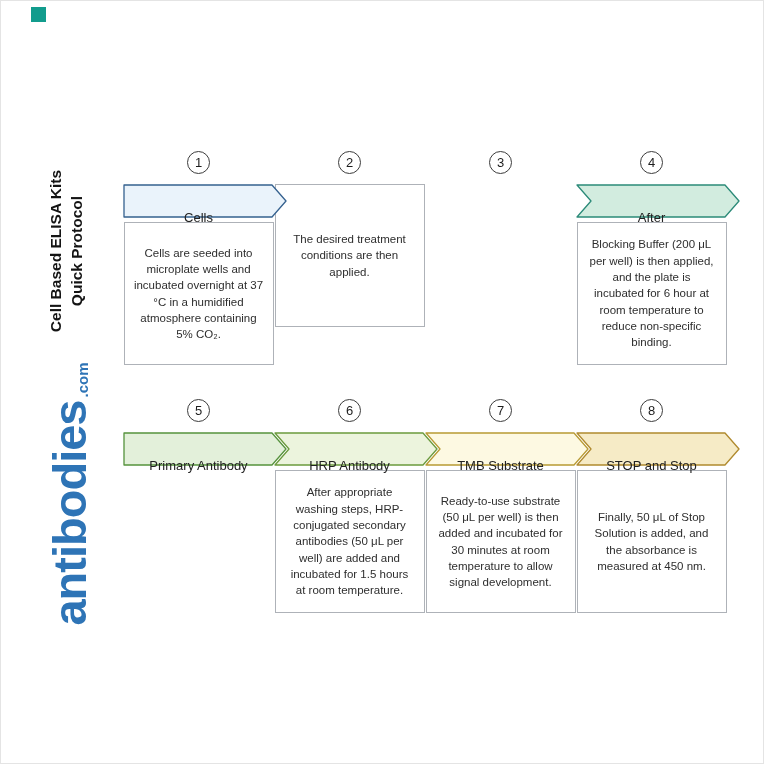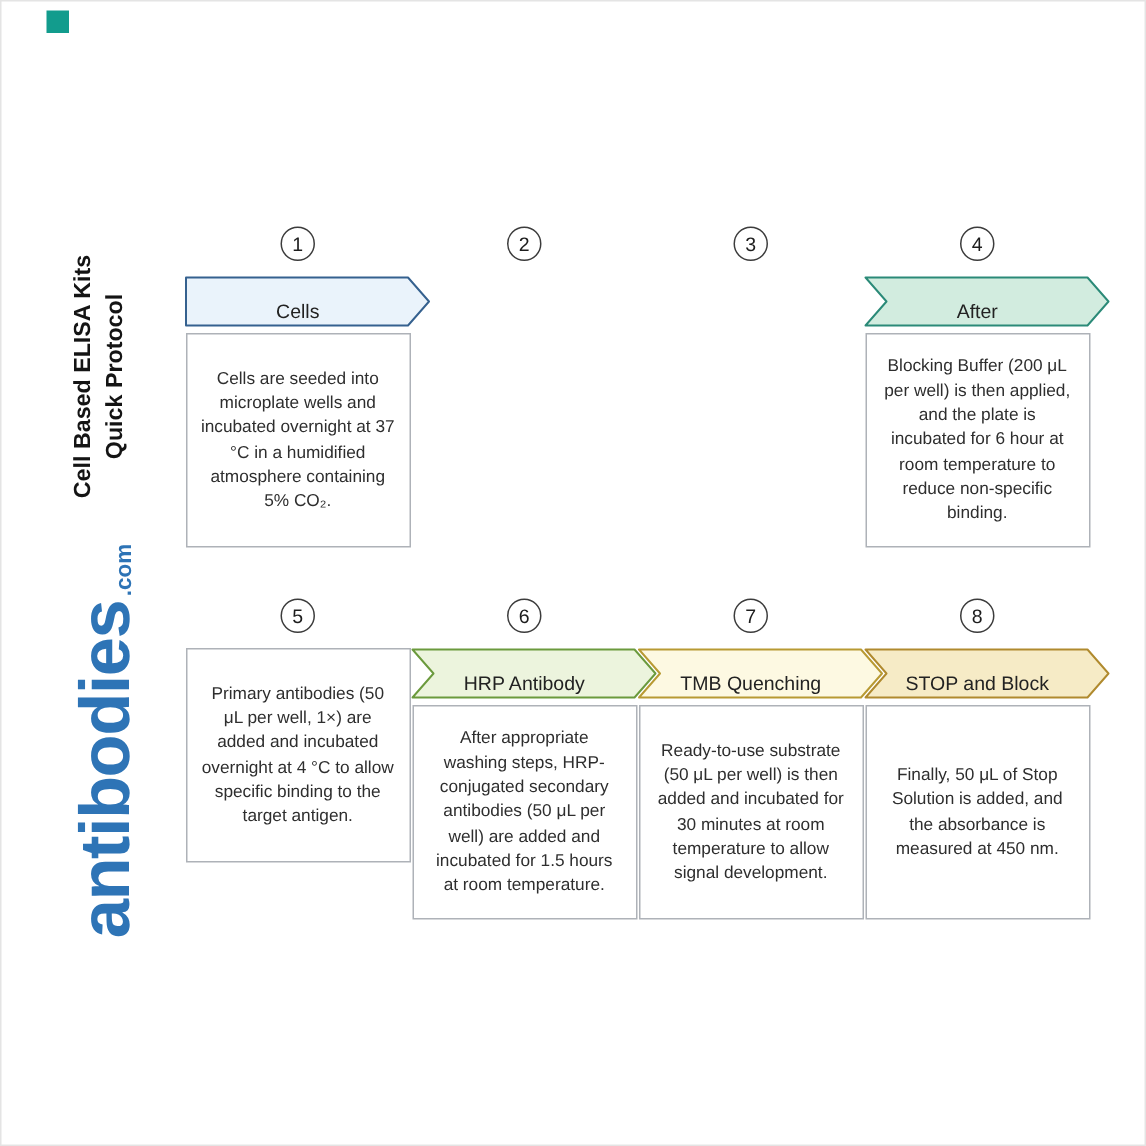--- a/index.html
+++ b/index.html
@@ -100,21 +100,21 @@
 
   .banner {
     position: relative;
     width: 165px; height: 34px;
     align-self: flex-start;
     margin-bottom: 4px;
   }
   .banner svg { position: absolute; left: 0; top: 0; display: block; }
   .banner-label {
     position: absolute;
-    left: 0; top: 6px;
+    left: 0; top: 16px;
     width: 151px; height: 34px;
     display: flex;
     align-items: center;
     justify-content: center;
     font-size: 13px;
     font-weight: 500;
     color: #222;
   }
 
   .step-desc {
@@ -169,20 +169,23 @@
         </div>
         <div class="step-desc">
           <p>Cells are seeded into microplate wells and incubated overnight at 37 °C in a humidified atmosphere containing 5% CO₂.</p>
         </div>
       </div>
 
       <div class="step">
         <div class="step-num">
             <span>2</span>
           </div>
+        <div class="step-desc">
+          <p>The desired treatment conditions are then applied.</p>
+        </div>
       </div>
 
       <div class="step">
         <div class="step-num">
             <span>3</span>
           </div>
       </div>
 
       <div class="step">
         <div class="step-num">
@@ -200,22 +203,25 @@
       </div>
 
     </div>
 
     <div class="steps-row">
 
       <div class="step">
         <div class="step-num">
             <span>5</span>
           </div>
-        <div class="step-desc">
-          <p>Primary antibodies (50 μL per well, 1×) are added and incubated overnight at 4 °C to allow specific binding to the target antigen.</p>
+        <div class="banner">
+          <svg width="165" height="34" viewBox="0 0 165 34" preserveAspectRatio="none">
+            <polygon points="1,1 149,1 163,17 149,33 1,33" stroke-width="1.3" stroke-linejoin="round" fill="#e3f0da" stroke="#55923c"></polygon>
+          </svg>
+          <span class="banner-label">Primary Antibody</span>
         </div>
       </div>
 
       <div class="step">
         <div class="step-num">
             <span>6</span>
           </div>
         <div class="banner">
           <svg width="165" height="34" viewBox="0 0 165 34" preserveAspectRatio="none">
             <polygon points="1,1 149,1 163,17 149,33 1,33 15,17" stroke-width="1.3" stroke-linejoin="round" fill="#ecf4dd" stroke="#6b9a3d"></polygon>
@@ -228,36 +234,36 @@
       </div>
 
       <div class="step">
         <div class="step-num">
             <span>7</span>
           </div>
         <div class="banner">
           <svg width="165" height="34" viewBox="0 0 165 34" preserveAspectRatio="none">
             <polygon points="1,1 149,1 163,17 149,33 1,33 15,17" stroke-width="1.3" stroke-linejoin="round" fill="#fdf9e2" stroke="#b89a33"></polygon>
           </svg>
-          <span class="banner-label">TMB Quenching</span>
+          <span class="banner-label">TMB Substrate</span>
         </div>
         <div class="step-desc">
           <p>Ready-to-use substrate (50 μL per well) is then added and incubated for 30 minutes at room temperature to allow signal development.</p>
         </div>
       </div>
 
       <div class="step">
         <div class="step-num">
             <span>8</span>
           </div>
         <div class="banner">
           <svg width="165" height="34" viewBox="0 0 165 34" preserveAspectRatio="none">
             <polygon points="1,1 149,1 163,17 149,33 1,33 15,17" stroke-width="1.3" stroke-linejoin="round" fill="#f6ebc6" stroke="#b08a2e"></polygon>
           </svg>
-          <span class="banner-label">STOP and Block</span>
+          <span class="banner-label">STOP and Stop</span>
         </div>
         <div class="step-desc">
           <p>Finally, 50 μL of Stop Solution is added, and the absorbance is measured at 450 nm.</p>
         </div>
       </div>
 
     </div>
   </div>
 </div>
 

